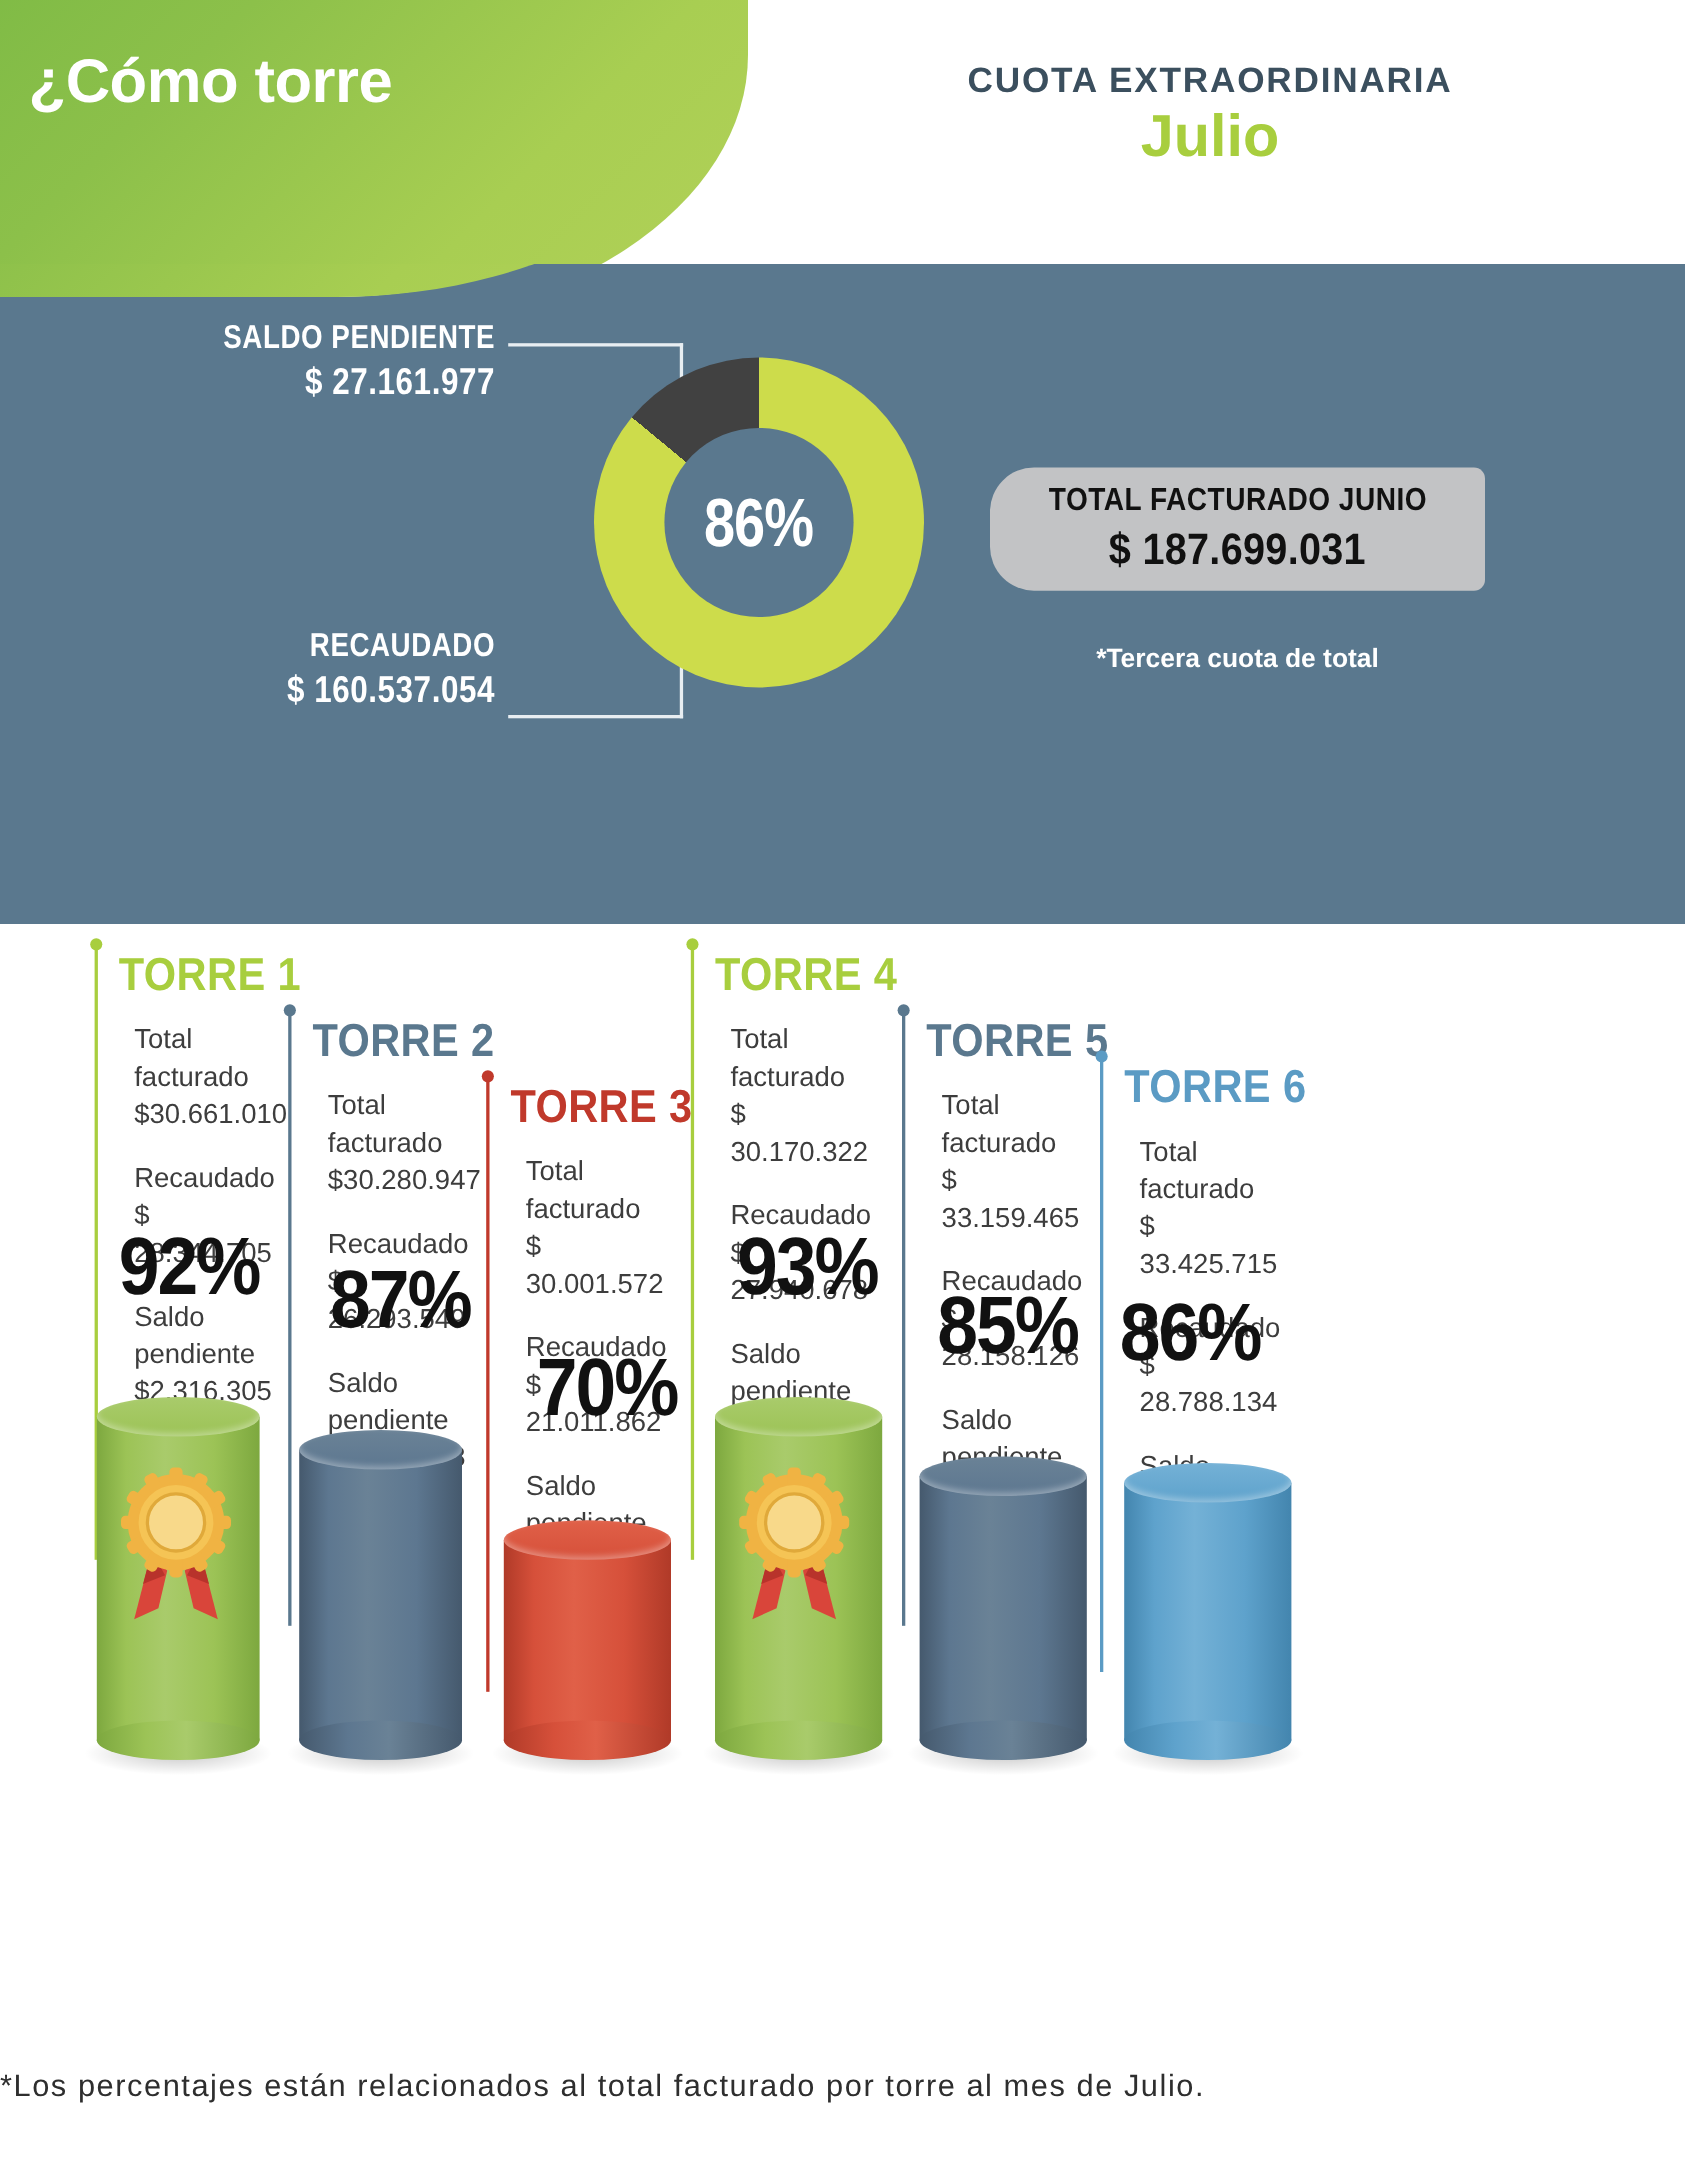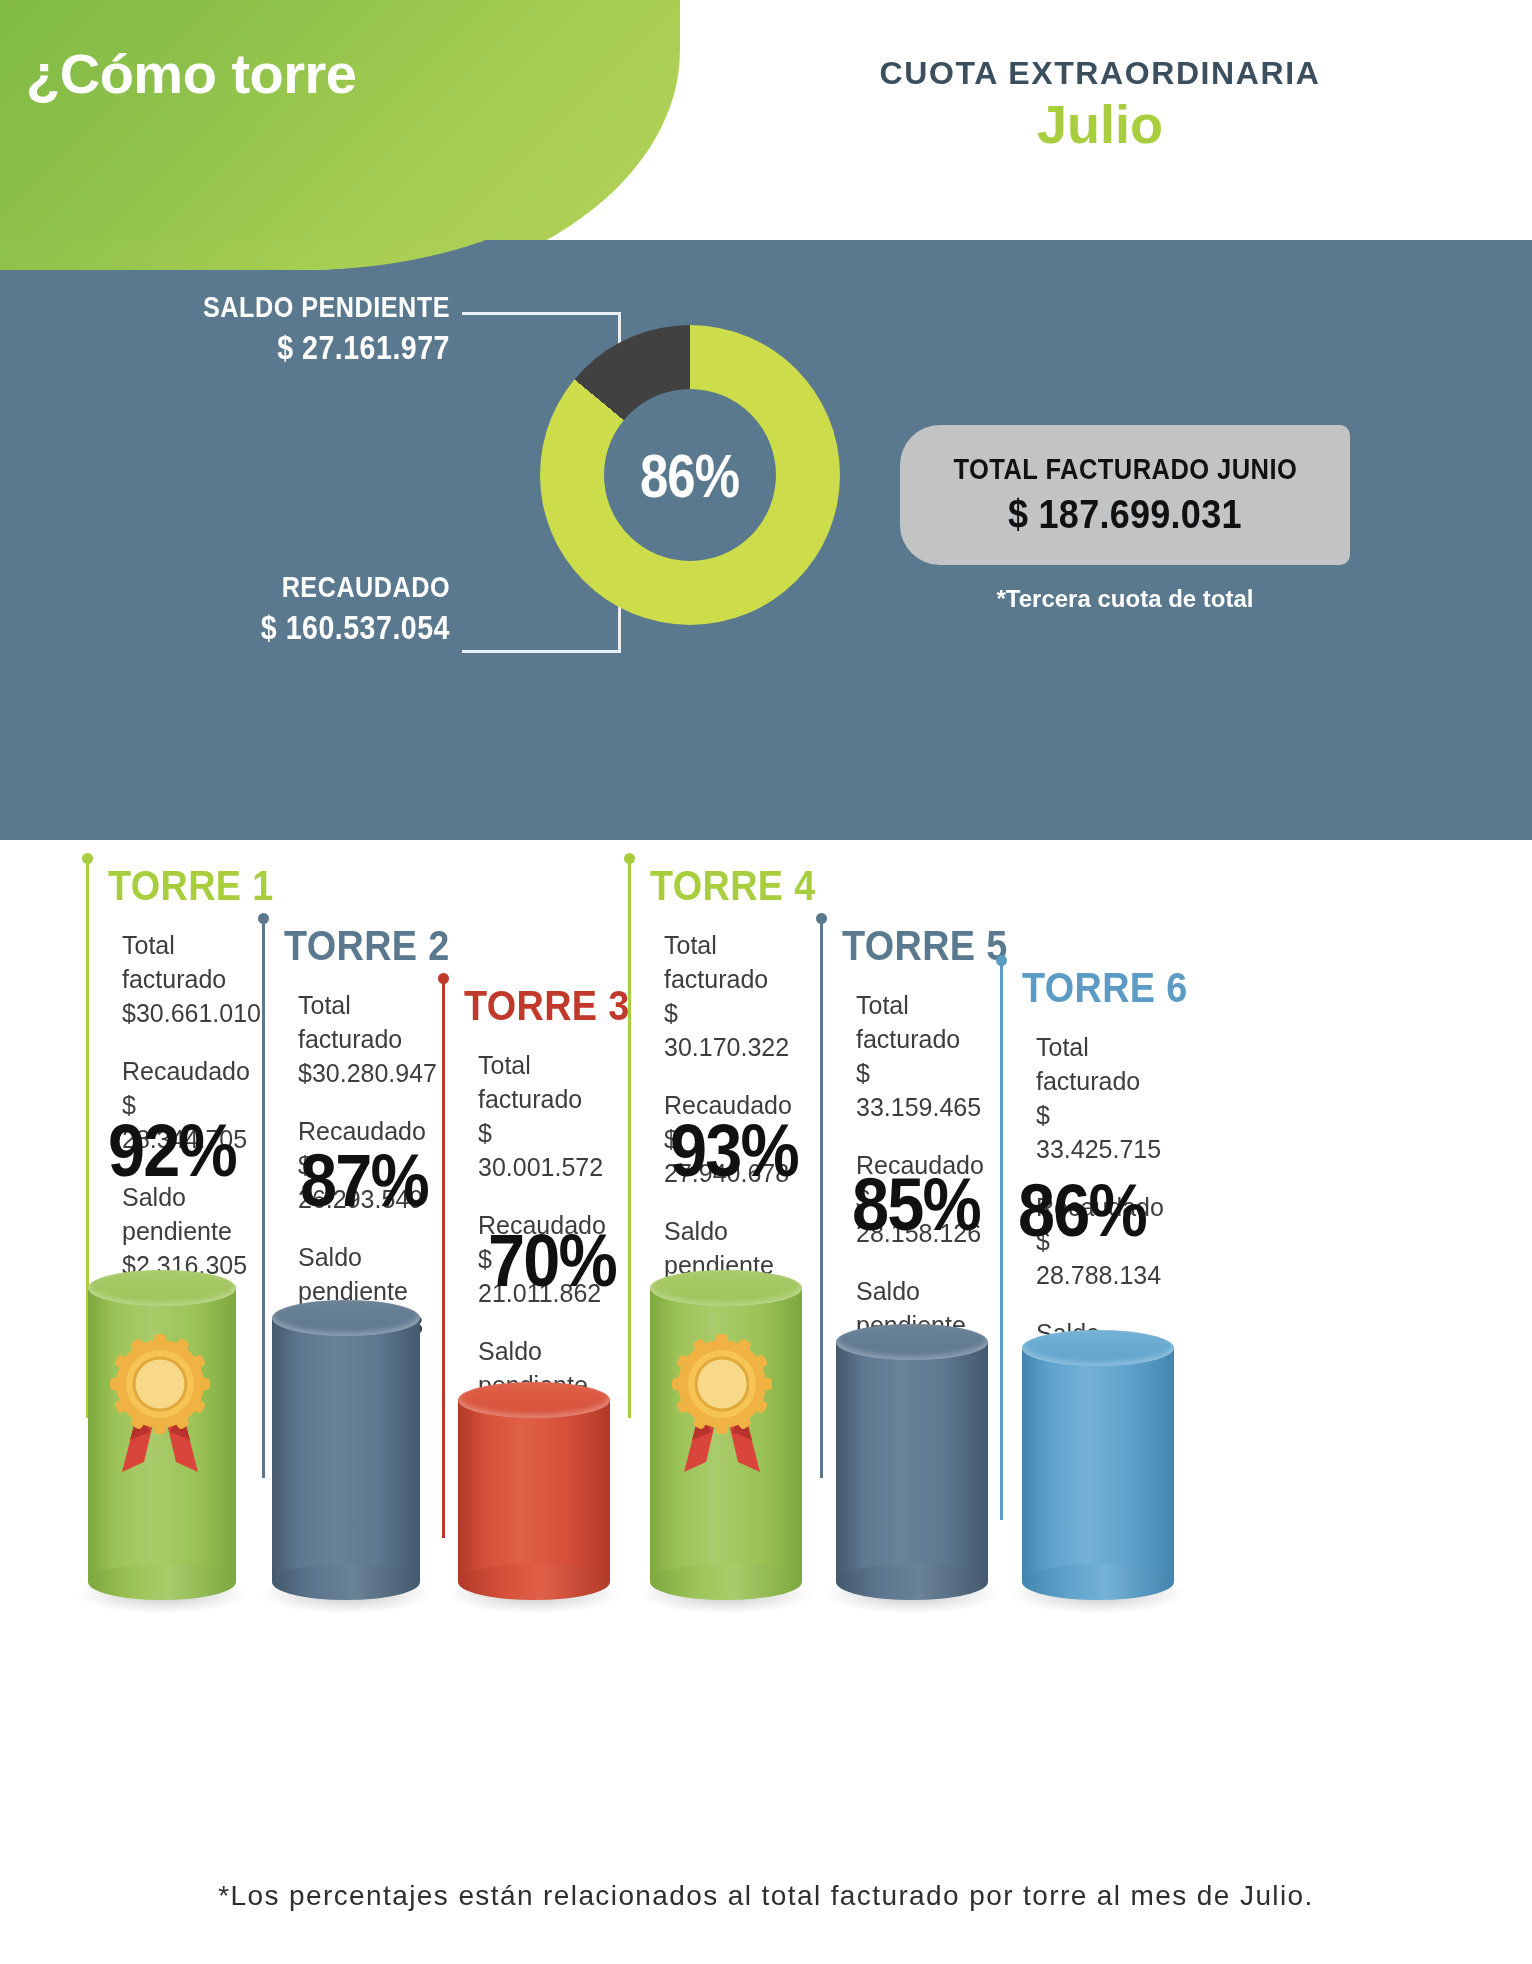--- a/index.html
+++ b/index.html
@@ -78,21 +78,21 @@
     left:462px;top:72px;width:156px;height:110px;
     border-top:3px solid #e8eef2;border-right:3px solid #e8eef2;
   }
   .leader-bot{
     left:462px;top:300px;width:156px;height:110px;
     border-bottom:3px solid #e8eef2;border-right:3px solid #e8eef2;
   }
 
   
   .graybox{
-    position:absolute;left:900px;top:185px;width:450px;height:140px;
+    position:absolute;left:900px;top:185px;width:450px;height:112px;
     background:#c2c3c5;border-radius:40px 10px 10px 40px;
     display:flex;flex-direction:column;align-items:center;justify-content:center;
   }
   .gb-l1{font-size:29px;font-weight:bold;color:#111;letter-spacing:0.5px;transform:scaleX(0.88);}
   .gb-l2{font-size:40px;font-weight:bold;color:#111;letter-spacing:0.3px;margin-top:6px;transform:scaleX(0.9);}
   .gb-note{
     position:absolute;left:900px;top:345px;width:450px;text-align:center;
     font-size:24px;font-weight:bold;color:#ffffff;
   }
 
@@ -121,21 +121,21 @@
   .cyl-shadow{
     position:absolute;left:-8%;bottom:-14px;width:116%;height:40px;border-radius:50%;
     background:radial-gradient(ellipse at center,rgba(0,0,0,0.22) 0%,rgba(0,0,0,0.0) 70%);
   }
 
   
   .medal{position:absolute;width:120px;height:150px;}
   .medal svg{width:100%;height:100%;}
 
   .footnote{
-    position:absolute;left:0;top:1880px;width:1532px;text-align:center;
+    position:absolute;left:0;top:1880px;width:1532px;
     font-size:28px;color:#2e2e2e;letter-spacing:1.4px;
   }
 </style>
 </head>
 <body>
 
 <div class="header">
   <div class="green-blob"></div>
   <div class="title-wrap">
     <div class="t-line1">¿Cómo torre</div>

